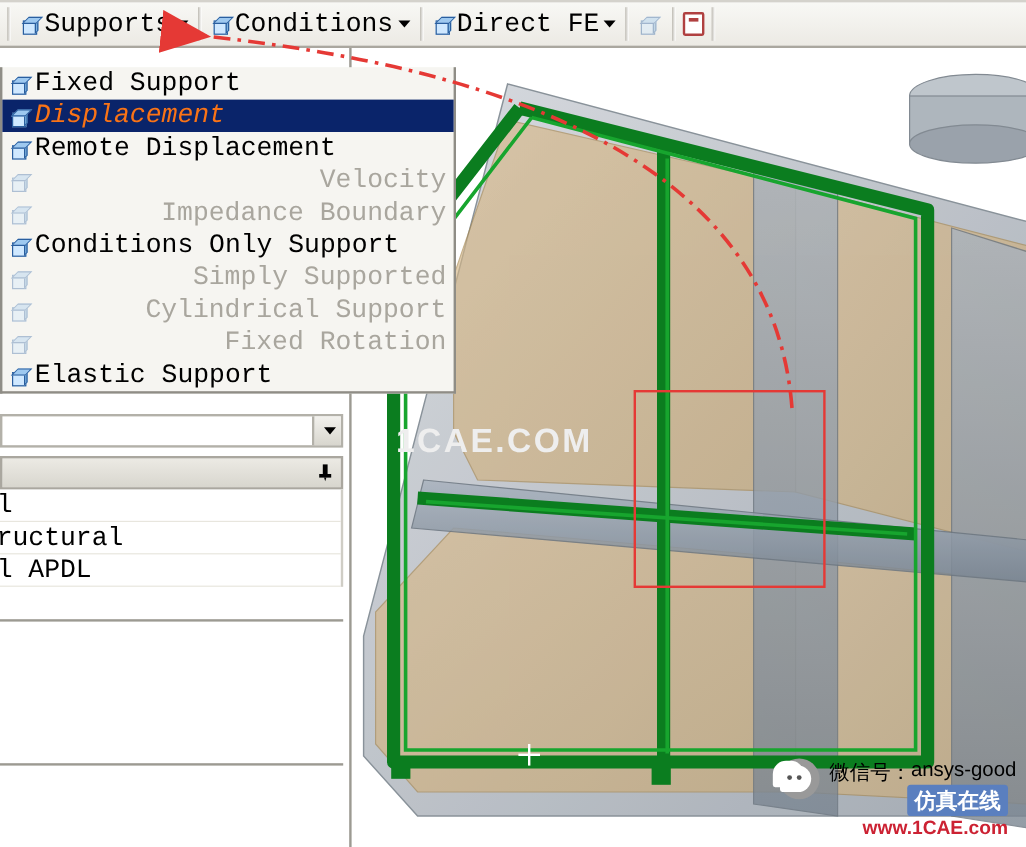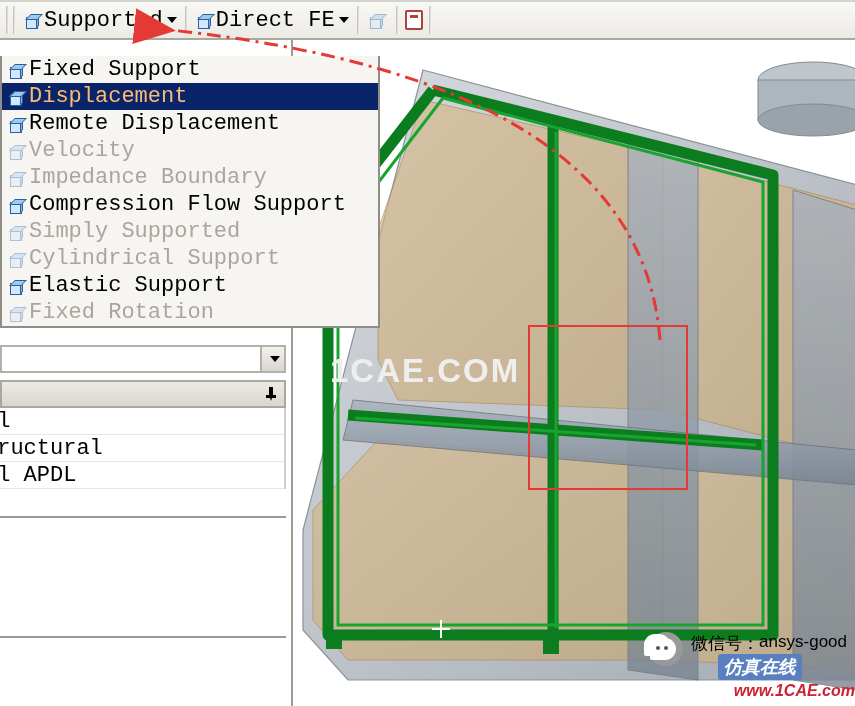--- a/index.html
+++ b/index.html
@@ -103,24 +103,25 @@
   }
   .dd-item {
     display: flex;
     align-items: center;
     height: 27px;
     padding: 0 6px 0 2px;
     font-size: 22px;
     font-family: "Courier New", monospace;
     color: #000;
   }
-  .dd-item.disabled { color: #a9a69e; }
+  .dd-item.disabled { color: #a9a69e; justify-content: space-between; }
   .dd-item.selected {
     background: #0a246a;
-    color: #fdba74;
+    color: #f97316;
+    font-style: italic;
   }
   .dd-icon {
     width: 22px; height: 22px;
     display: inline-flex; align-items:center; justify-content:center;
     margin-right: 3px;
     position: relative;
   }
 
   
   .combo {
@@ -197,21 +198,21 @@
     background: #fff;
     overflow:hidden;
     border-left:2px solid #9c9a92;
   }
 
   
   .wm1 {
     position:absolute;
     left:330px; top:352px;
     font-family: Arial, sans-serif;
-    font-size:33px; font-weight:bold;
+    font-size:28px; font-weight:bold;
     color:#eee; letter-spacing:2px;
     z-index:2;
   }
 
   
   .sel-rect {
     position:absolute;
     border: 2px solid #e53935;
     background: transparent;
     z-index:15;
@@ -260,24 +261,23 @@
   .wechat-logo::before{left:6px;}
   .wechat-logo::after{left:14px;}
   .wechat-wrap{
     background:#999;border-radius:50%;
     width:34px;height:34px;
     display:flex;align-items:center;justify-content:center;
     margin-right:8px;
   }
   .site-badge{
     position:absolute;
-    right:0; bottom:6px;
-    text-align:left;
+    right:15px; bottom:6px;
+    text-align:right;
     z-index:40;
-    font-style:italic;
   }
   .site-badge .cn{
     font-family:"SimSun","Microsoft YaHei",sans-serif;
     font-size:18px;font-weight:bold;
     background:#5a7fbf;color:#fff;
     padding:1px 6px;border-radius:3px;
     display:inline-block;
   }
   .site-badge .url{
     font-family:Arial,sans-serif;
@@ -285,28 +285,37 @@
     margin-top:2px;
     margin-left:16px;
   }
 
 </style>
 </head>
 <body>
 
 <div class="toolbar">
   <div class="tb-sep"></div>
+  <div class="tb-btn">
+    <span class="tb-icon">
+        <span class="cube-icon">
+          <span class="cube-side"></span>
+        </span>
+      </span>
+    <span>Supports</span>
+    <span class="caret-down"></span>
+  </div>
   <div class="tb-sep"></div>
   <div class="tb-btn">
     <span class="tb-icon">
         <span class="cube-icon">
           <span class="cube-side"></span>
         </span>
       </span>
-    <span>Supported</span>
+    <span>Conditions</span>
     <span class="caret-down"></span>
   </div>
   <div class="tb-sep"></div>
   <div class="tb-btn">
     <span class="tb-icon">
         <span class="cube-icon">
           <span class="cube-side"></span>
         </span>
       </span>
     <span>Direct FE</span>
@@ -367,53 +376,53 @@
         </span>
       </span>
     <span>Impedance Boundary</span>
   </div>
   <div class="dd-item">
     <span class="dd-icon">
         <span class="cube-icon">
           <span class="cube-side"></span>
         </span>
       </span>
-    <span>Compression Flow Support</span>
+    <span>Conditions Only Support</span>
   </div>
   <div class="dd-item disabled">
     <span class="dd-icon">
         <span class="cube-icon" style="opacity:.35">
           <span class="cube-side"></span>
         </span>
       </span>
     <span>Simply Supported</span>
   </div>
   <div class="dd-item disabled">
     <span class="dd-icon">
         <span class="cube-icon" style="opacity:.35">
           <span class="cube-side"></span>
         </span>
       </span>
     <span>Cylindrical Support</span>
   </div>
+  <div class="dd-item disabled">
+    <span class="dd-icon">
+        <span class="cube-icon" style="opacity:.35">
+          <span class="cube-side"></span>
+        </span>
+      </span>
+    <span>Fixed Rotation</span>
+  </div>
   <div class="dd-item">
     <span class="dd-icon">
         <span class="cube-icon">
           <span class="cube-side"></span>
         </span>
       </span>
     <span>Elastic Support</span>
-  </div>
-  <div class="dd-item disabled">
-    <span class="dd-icon">
-        <span class="cube-icon" style="opacity:.35">
-          <span class="cube-side"></span>
-        </span>
-      </span>
-    <span>Fixed Rotation</span>
   </div>
 </div>
 
 <div class="combo">
   <div class="combo-btn">
     <span class="caret-down"></span>
   </div>
 </div>
 <div class="panel-head">
   <div class="pin">

